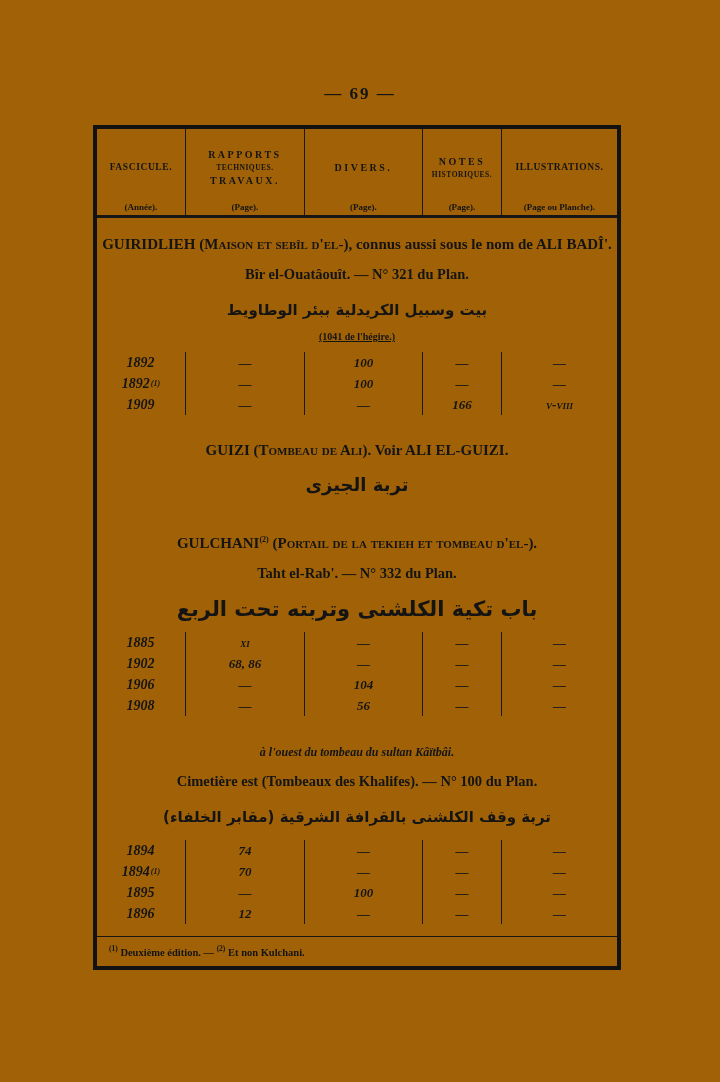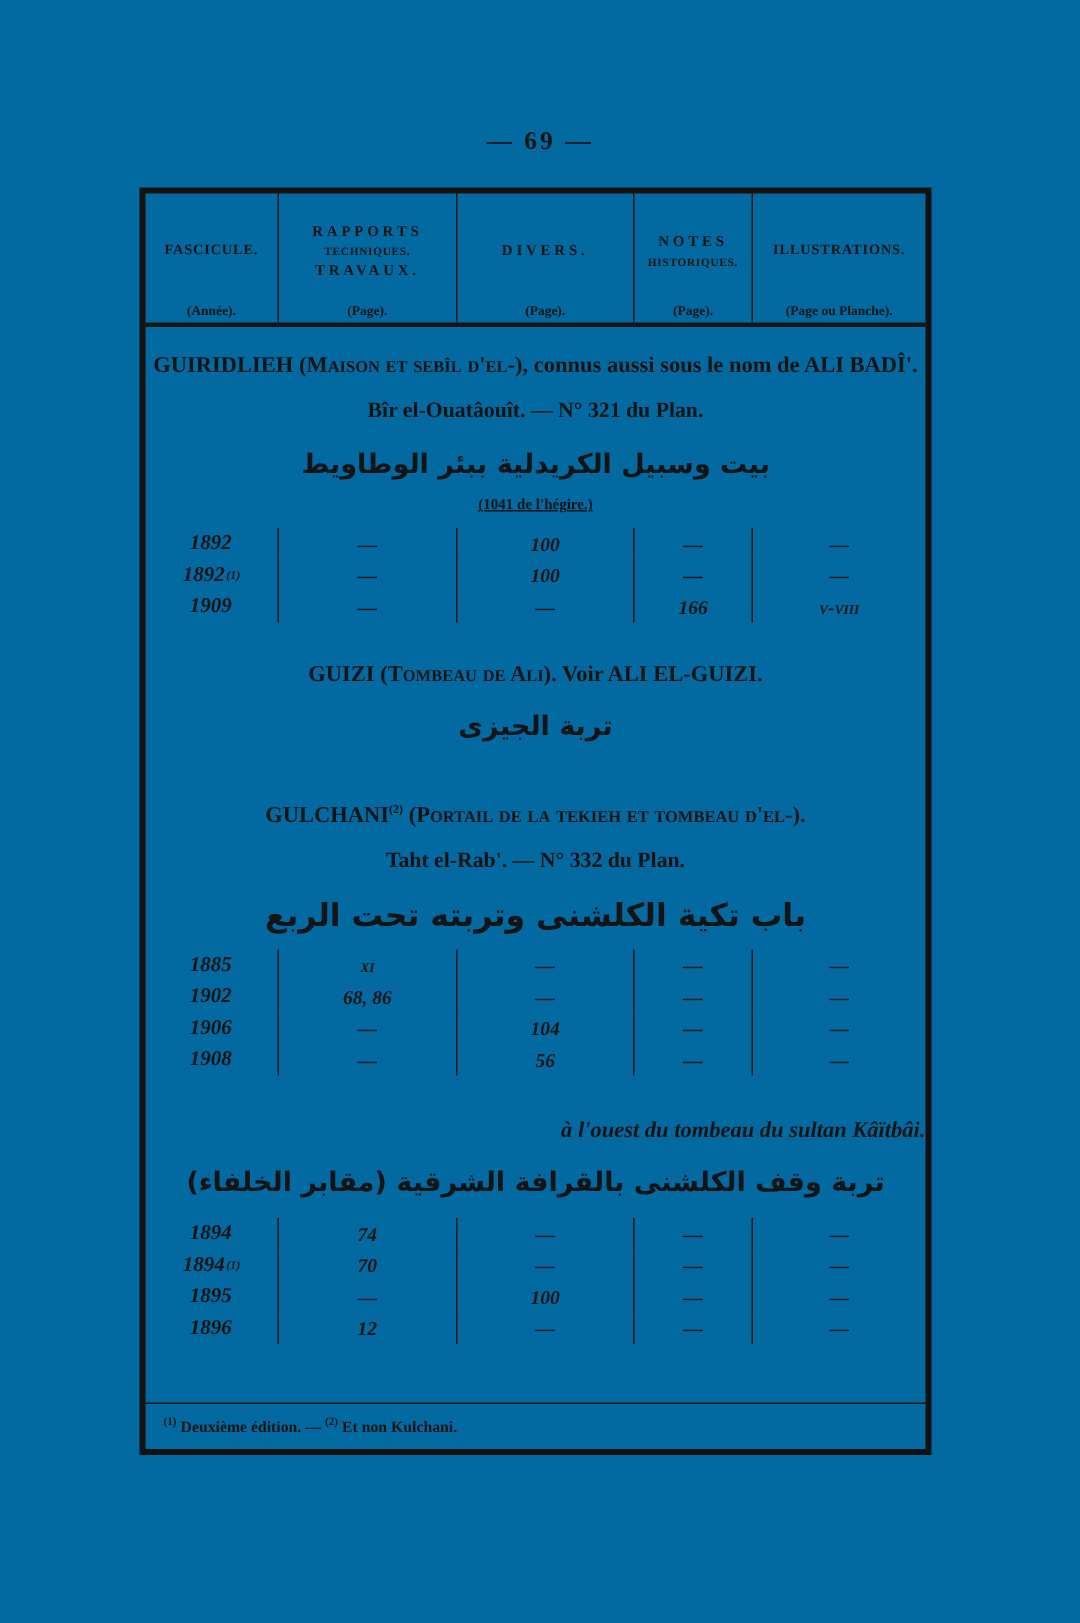--- a/index.html
+++ b/index.html
@@ -1,20 +1,20 @@
 <!DOCTYPE html>
 <html><head>
 <meta charset="utf-8">
 <style>
   html,body{margin:0;padding:0;}
   body{background:#ffffff;}
   .page{
     position:relative;
     width:720px;height:1082px;
-    background:#0369a1;
+    background:#a16207;
     font-family:"Liberation Serif", serif;
     color:#141414;
     overflow:hidden;
   }
   .page-number{
     position:absolute;top:84px;left:0;right:0;
     text-align:center;font-size:17px;font-weight:bold;letter-spacing:2px;
   }
   .table-box{
     position:absolute;left:93px;top:125px;width:528px;height:845px;
@@ -34,24 +34,24 @@
   .th-big2{font-size:9.5px;font-weight:bold;letter-spacing:0.6px;white-space:nowrap;}
   .th-small{font-size:7.5px;font-weight:bold;letter-spacing:0.5px;white-space:nowrap;}
   .th-sub{font-size:9px;font-weight:bold;white-space:nowrap;margin-top:2px;}
   
   .tbody{flex:1;position:relative;padding-top:18px;overflow:hidden;}
   .entry{text-align:center;}
   .h-line{font-size:15px;font-weight:bold;margin:0 4px 13px;white-space:nowrap;}
   .sc{font-variant:small-caps;}
   .tsup{font-size:8px;font-weight:bold;}
   .h-sub{font-size:14.5px;font-weight:bold;margin:0 0 14px;}
-  .h-italic{font-size:15px;font-style:italic;font-weight:bold;margin:0 0 13px;text-align:right;}
+  .h-italic{font-size:12px;font-style:italic;font-weight:bold;margin:0 0 13px;}
   .arabic{
     font-family:"DejaVu Sans", sans-serif;
-    direction:rtl;font-size:18px;line-height:26px;margin:0 0 8px;font-weight:bold;
+    direction:rtl;font-size:15px;line-height:26px;margin:0 0 8px;font-weight:bold;
   }
   .ar-lg{font-size:21px;} .ar-sm{font-size:18px;}
   .hegira{font-size:10px;font-weight:bold;margin:0 0 10px;text-decoration:underline;}
   
   .rowgrid{margin-top:10px;}
   .row{display:flex;height:21px;align-items:center;}
   .c{
     box-sizing:border-box;text-align:center;font-size:13px;font-weight:bold;
     font-variant:small-caps;align-self:stretch;display:flex;align-items:center;justify-content:center;font-style:italic;
   }
@@ -206,20 +206,21 @@
             <div class="c w4">—</div>
             <div class="c w5">—</div>
           </div>
         </div>
       </div>
 
       <div class="gap2"></div>
 
       <div class="entry">
         <div class="h-italic">à l'ouest du tombeau du sultan Kâïtbâi.</div>
+        <div class="h-sub">Cimetière est (Tombeaux des Khalifes). — N° 100 du Plan.</div>
         <div class="arabic">تربة وقف الكلشنى بالقرافة الشرقية (مقابر الخلفاء)</div>
         <div class="rowgrid">
           <div class="row">
             <div class="c c-year w1">
                 <span>1894</span>
                 <sup class="ysup"></sup>
               </div>
             <div class="c w2">74</div>
             <div class="c w3">—</div>
             <div class="c w4">—</div>

